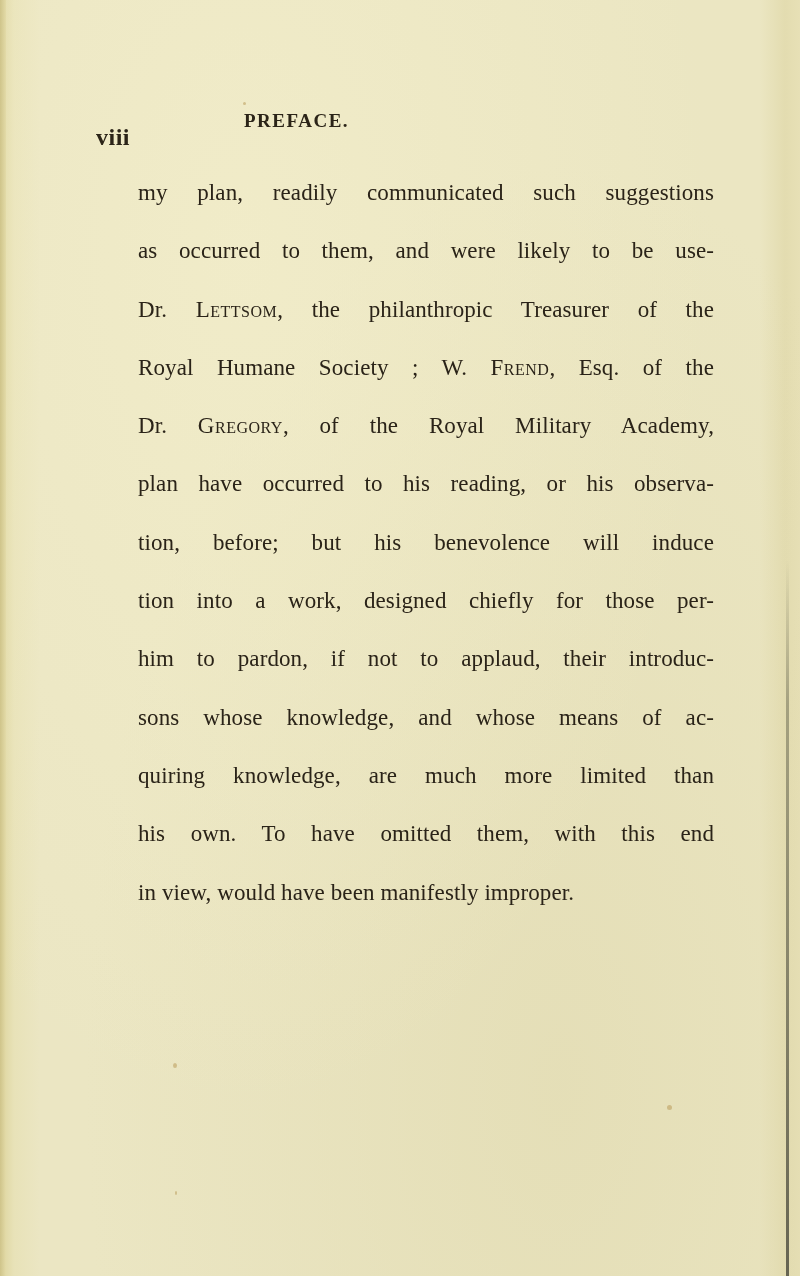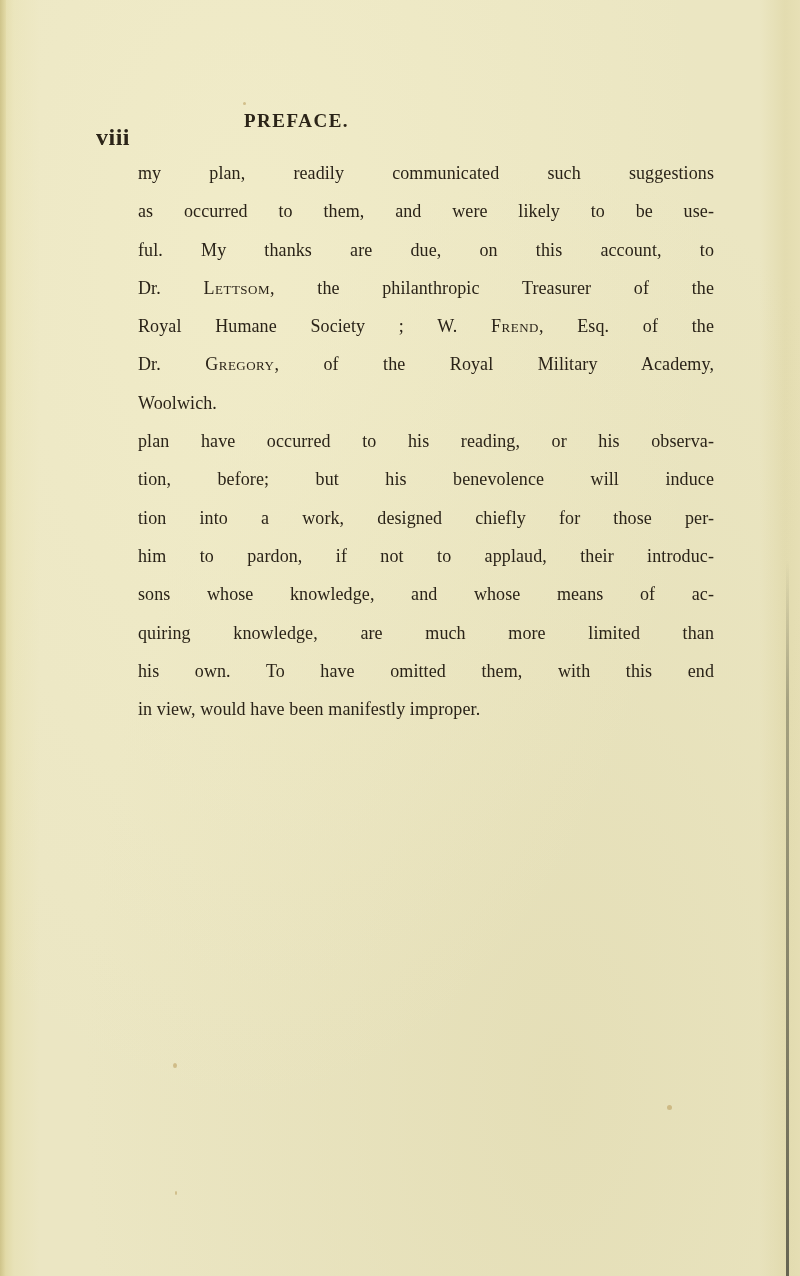--- a/index.html
+++ b/index.html
@@ -63,26 +63,27 @@
     }
     .text-block {
       position: absolute;
       left: 138px;
       top: 154px;
       width: 576px;
     }
     .line {
       height: 38.3px;
       line-height: 38.3px;
-      font-size: 18px;
+      font-size: 23px;
       white-space: nowrap;
       text-align: justify;
       text-align-last: justify;
       color: #2a2318;
       letter-spacing: 0.1px;
+      margin-top: 20px;
     }
     .line.last {
       text-align-last: left;
     }
     .line.indent {
       padding-left: 28px;
     }
     .sc {
       font-variant: small-caps;
       letter-spacing: 0.5px;
@@ -110,25 +111,23 @@
   <div class="fleck" style="left:175px;top:1191px;width:2px;height:4px;"></div>
 
   <div class="running-head">
     <span class="folio">viii</span>
     <span class="head-title">PREFACE.</span>
   </div>
 
   <div class="text-block">
     <div class="line"><span>my plan, readily communicated such suggestions</span></div>
     <div class="line"><span>as occurred to them, and were likely to be use-</span></div>
-    <div class="line"><span>ful. My thanks are due, on this account, to</span></div>
     <div class="line"><span>Dr. </span><span class="sc">Lettsom</span><span>, the philanthropic Treasurer of the</span></div>
     <div class="line"><span>Royal Humane Society ; W. </span><span class="sc">Frend</span><span>, Esq. of the</span></div>
     <div class="line"><span>Dr. </span><span class="sc">Gregory</span><span>, of the Royal Military Academy,</span></div>
-    <div class="line last"><span>Woolwich.</span></div>
     <div class="line"><span>plan have occurred to his reading, or his observa-</span></div>
     <div class="line"><span>tion, before; but his benevolence will induce</span></div>
     <div class="line"><span>tion into a work, designed chiefly for those per-</span></div>
     <div class="line"><span>him to pardon, if not to applaud, their introduc-</span></div>
     <div class="line"><span>sons whose knowledge, and whose means of ac-</span></div>
     <div class="line"><span>quiring knowledge, are much more limited than</span></div>
     <div class="line"><span>his own. To have omitted them, with this end</span></div>
     <div class="line last"><span>in view, would have been manifestly improper.</span></div>
   </div>
 </div>

